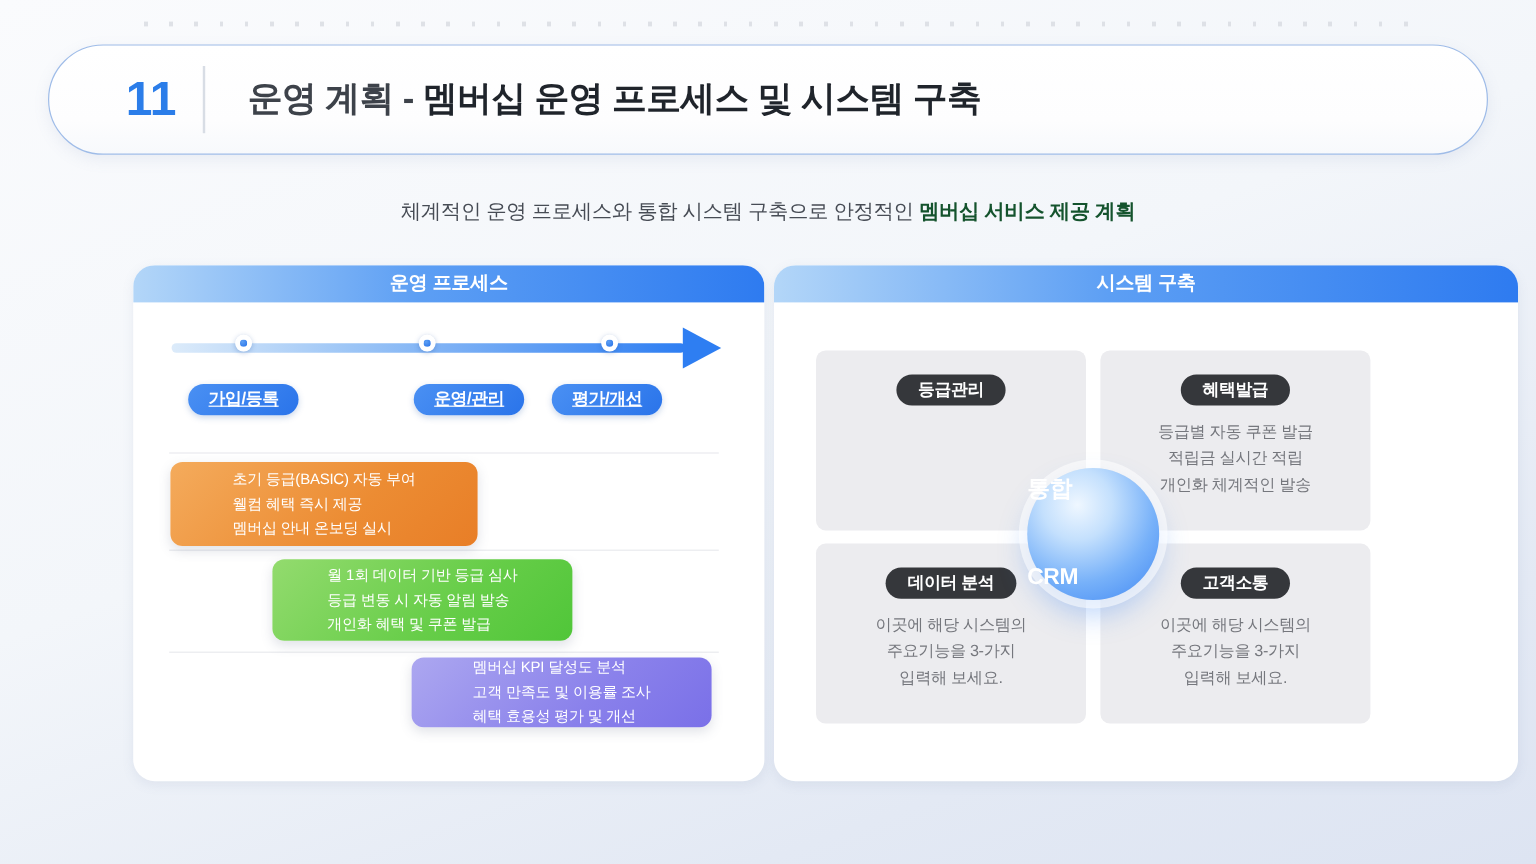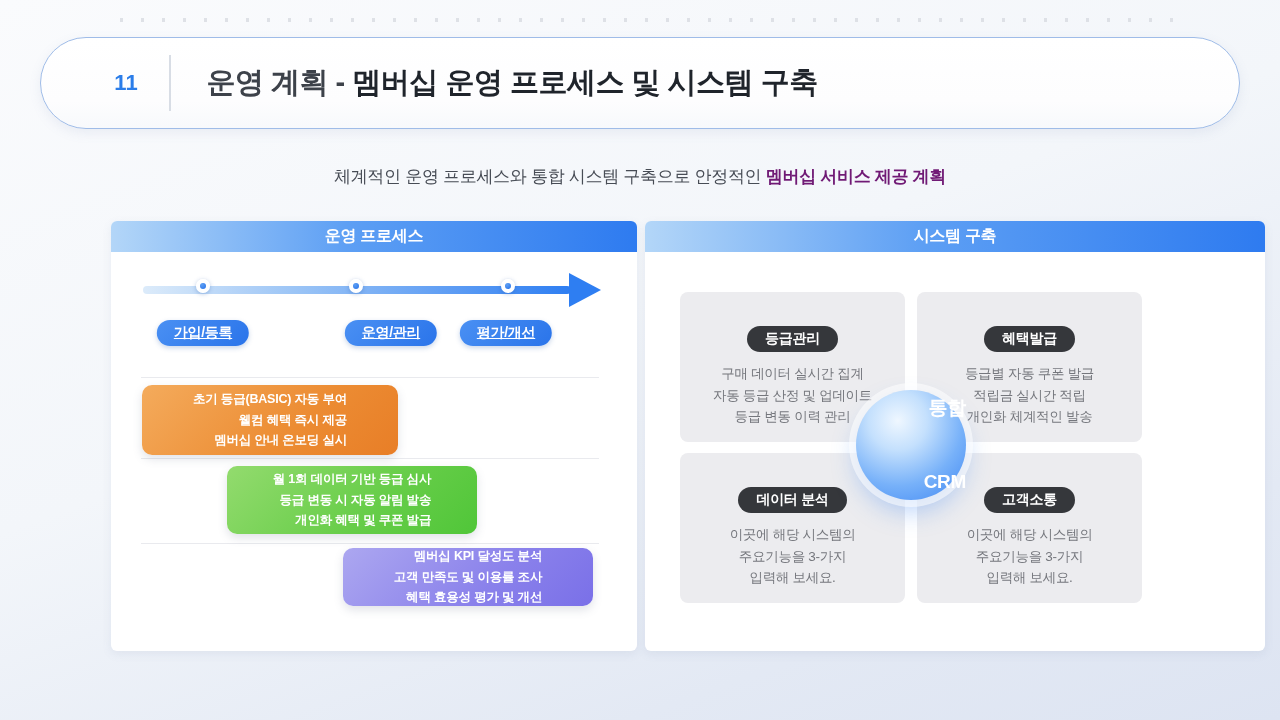--- a/index.html
+++ b/index.html
@@ -19,37 +19,37 @@
   .banner {
     position: absolute; left: 40px; top: 37px; width: 1200px; height: 92px;
     background: linear-gradient(180deg, #ffffff 0%, #fdfdfe 70%, #f7f9fc 100%);
     border: 1.5px solid #9fbce8;
     border-radius: 46px;
     box-shadow: 0 4px 12px rgba(120,140,180,0.12);
     display: flex; align-items: center;
   }
   .banner .page-num {
     width: 86px; margin-left: 42px; text-align: center;
-    font-size: 22px; font-weight: bold; color: #2b7de9;
+    font-size: 40px; font-weight: bold; color: #2b7de9;
   }
   .banner .divider {
     width: 1.5px; height: 56px; background: #d8dde5; margin-right: 36px;
   }
   .banner .title { font-size: 29px; color: #3d424a; letter-spacing: -0.5px; }
   .banner .title b { color: #1f242b; }
   
   .subtitle {
     position: absolute; top: 165px; left: 0; width: 1280px;
     text-align: center; font-size: 17px; color: #474c55; letter-spacing: -0.3px;
   }
-  .subtitle b { color: #701a75; }
+  .subtitle b { color: #14532d; }
   
   .panel {
     position: absolute; top: 221px; height: 430px;
-    background: #ffffff; border-radius: 6px; overflow: hidden;
+    background: #ffffff; border-radius: 18px; overflow: hidden;
     box-shadow: 0 3px 10px rgba(100,120,155,0.10);
   }
   .panel.left  { left: 111px; width: 526px; }
   .panel.right { left: 645px; width: 620px; }
   .panel-header {
     height: 31px; display: flex; align-items: center; justify-content: center;
     background: linear-gradient(90deg, #b3d6f8 0%, #5d9ff4 45%, #2e7bf0 100%);
     color: #ffffff; font-size: 16px; font-weight: bold; letter-spacing: -0.3px;
   }
   
@@ -78,63 +78,63 @@
     background: linear-gradient(135deg, #4a90f3, #2a74ea);
     color: #ffffff; font-size: 14px; font-weight: bold; letter-spacing: -0.3px;
     box-shadow: 0 2px 5px rgba(40,90,170,0.25);
     text-decoration: underline;
   }
   .stage-sep {
     position: absolute; left: 30px; width: 458px; height: 1px; background: #e9eaee;
   }
   .stage-box {
     position: absolute; border-radius: 10px;
-    display: flex; align-items: center; justify-content: center; text-align: right;
-    color: #ffffff; font-size: 12.5px; font-weight: bold; line-height: 1.65;
+    display: flex; align-items: center; justify-content: center; text-align: left;
+    color: #ffffff; font-size: 12.5px; font-weight: normal; line-height: 1.65;
     letter-spacing: -0.2px;
     box-shadow: 0 4px 10px rgba(90,100,130,0.18);
   }
   .stage-box.join {
     left: 31px; top: 164px; width: 256px; height: 70px;
     background: linear-gradient(135deg, #f4ab5c 0%, #ec8c33 60%, #e87e27 100%);
   }
   .stage-box.operate {
     left: 116px; top: 245px; width: 250px; height: 68px;
     background: linear-gradient(135deg, #93db6e 0%, #66cd48 60%, #50c639 100%);
   }
   .stage-box.evaluate {
     left: 232px; top: 327px; width: 250px; height: 58px;
     background: linear-gradient(135deg, #aca7f0 0%, #8a81eb 60%, #7a70e8 100%);
   }
   
   .sys-card {
     position: absolute; width: 225px; height: 150px;
     background: #ececef; border-radius: 8px;
-    display: flex; flex-direction: column; align-items: center; justify-content: center;
+    display: flex; flex-direction: column; align-items: center;
   }
   .sys-card.tl { left: 35px;  top: 71px; }
   .sys-card.tr { left: 272px; top: 71px; }
   .sys-card.bl { left: 35px;  top: 232px; }
   .sys-card.br { left: 272px; top: 232px; }
   .sys-badge {
     margin-top: 20px; height: 26px; padding: 0 18px; border-radius: 14px;
     display: inline-flex; align-items: center; justify-content: center;
     background: #35373b; color: #ffffff; font-size: 14px; font-weight: bold;
     letter-spacing: -0.3px;
   }
   .sys-text {
     margin-top: 11px; text-align: center;
     font-size: 13.5px; color: #75777d; line-height: 1.62; letter-spacing: -0.3px;
   }
   .crm-circle {
     position: absolute; left: 211px; top: 169px; width: 110px; height: 110px;
     border-radius: 50%;
     background: radial-gradient(circle at 38% 28%, #eff7ff 0%, #c4e0fd 28%, #77b1f9 62%, #3e86f3 100%);
     box-shadow: 0 0 0 7px rgba(255,255,255,0.55), 0 12px 24px rgba(62,134,243,0.35);
-    display: flex; flex-direction: column; align-items: flex-end; justify-content: center;
+    display: flex; flex-direction: column; align-items: flex-start; justify-content: center;
     color: #ffffff; font-size: 19px; font-weight: bold; line-height: 1.35;
     letter-spacing: -0.3px; z-index: 5; gap: 48px;
   }
 </style>
 </head>
 <body>
 
 <div class="dotted-strip"></div>
 
 <header class="banner">
@@ -183,25 +183,20 @@
       <div>혜택 효용성 평가 및 개선</div>
     </div>
   </div>
 </section>
 
 <section class="panel right">
   <div class="panel-header">시스템 구축</div>
 
   <div class="sys-card tl">
     <div class="sys-badge">등급관리</div>
-    <div class="sys-text">
-      <div>구매 데이터 실시간 집계</div>
-      <div>자동 등급 산정 및 업데이트</div>
-      <div>등급 변동 이력 관리</div>
-    </div>
   </div>
 
   <div class="sys-card tr">
     <div class="sys-badge">혜택발급</div>
     <div class="sys-text">
       <div>등급별 자동 쿠폰 발급</div>
       <div>적립금 실시간 적립</div>
       <div>개인화 체계적인 발송</div>
     </div>
   </div>

